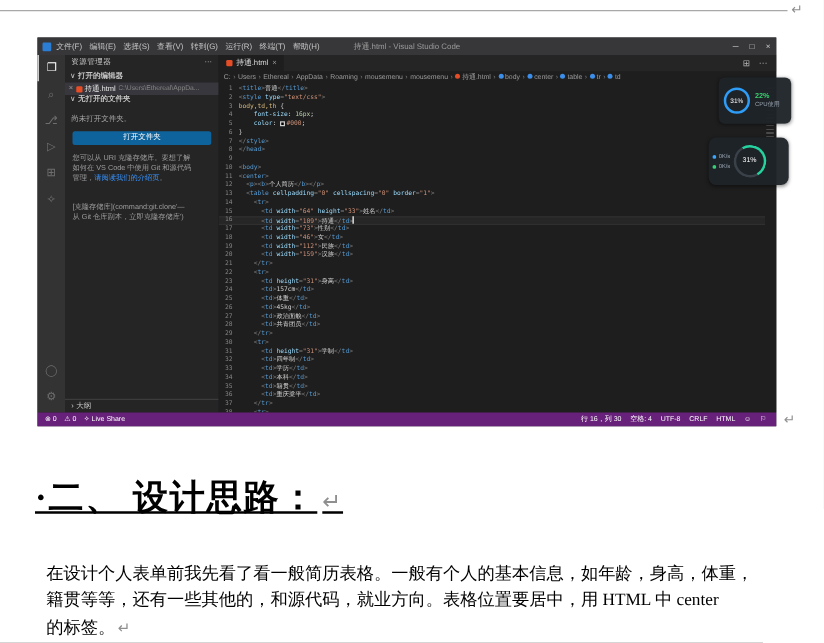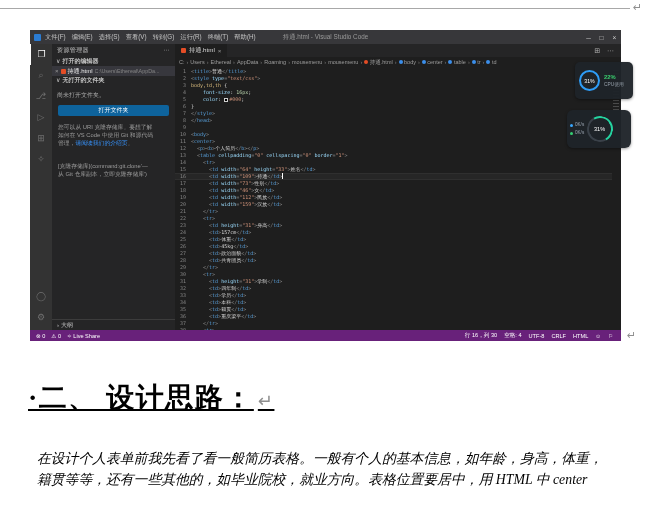--- a/index.html
+++ b/index.html
@@ -103,21 +103,21 @@
          border-right-color:#25d3a0;border-radius:50%;transform:rotate(15deg);flex:none;
          display:flex;align-items:center;justify-content:center;}
   .ring2 span{transform:rotate(-15deg);color:#fff;font-size:5.6px;}
 
   
   .doc-heading{position:absolute;left:28px;top:379px;font-family:"Liberation Serif",serif;
                font-weight:bold;font-size:28px;color:#000;letter-spacing:1.5px;white-space:nowrap;text-decoration:underline;}
   .h-pil{font-size:18px;font-weight:normal;margin-left:4px;}
   .doc-para{position:absolute;left:37px;top:448px;font-family:"Liberation Serif",serif;
             font-size:13.8px;color:#000;line-height:21.4px;}
-  .doc-para div{white-space:nowrap;font-style:italic;}
+  .doc-para div{white-space:nowrap;}
   .p-pil{font-size:12px;margin-left:2px;}
 </style>
 </head>
 <body>
 
 <div class="page">
   <div class="top-rule"></div>
   <span class="pilcrow top-pilcrow">↵</span>
 
   <div class="vs">
@@ -284,15 +284,16 @@
   </div>
 
   <span class="pilcrow img-pilcrow">↵</span>
 
   <div class="doc-heading">
     <span>·二、 设计思路：</span><span class="pilcrow h-pil">↵</span>
   </div>
 
   <div class="doc-para" id="paragraph">
       <div>在设计个人表单前我先看了看一般简历表格。一般有个人的基本信息，如年龄，身高，体重，</div>
-      <div>籍贯等等，还有一些其他的，如毕业院校，就业方向。表格位置要居中，用 HTML 中 center</div>
+      <div>籍贯等等，还有一些其他的，和源代码，就业方向。表格位置要居中，用 HTML 中 center</div>
+      <div>的标签。<span class="pilcrow p-pil">↵</span></div>
     </div>
 </div>
 
 </body></html>

